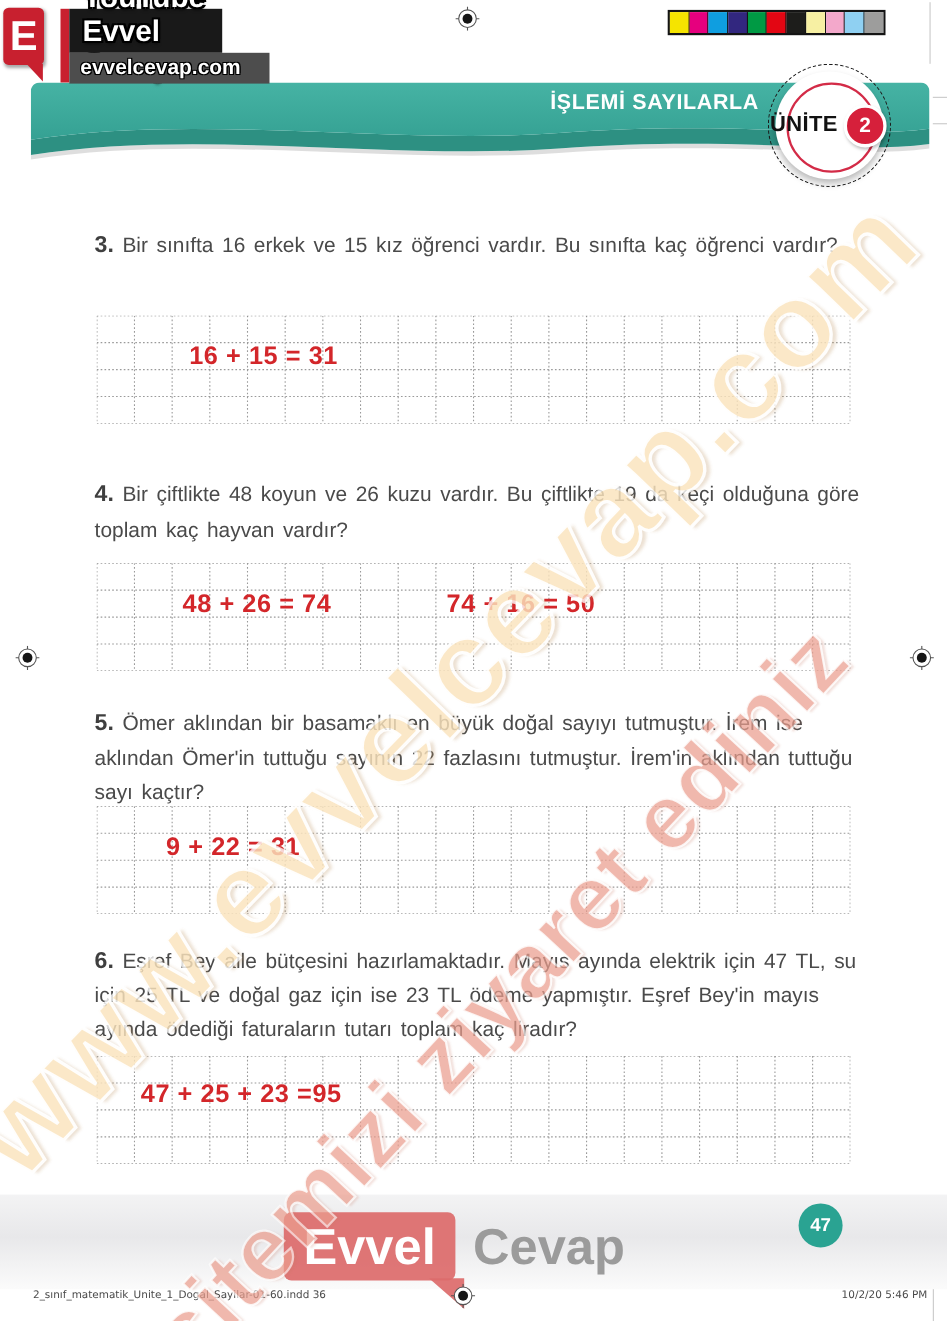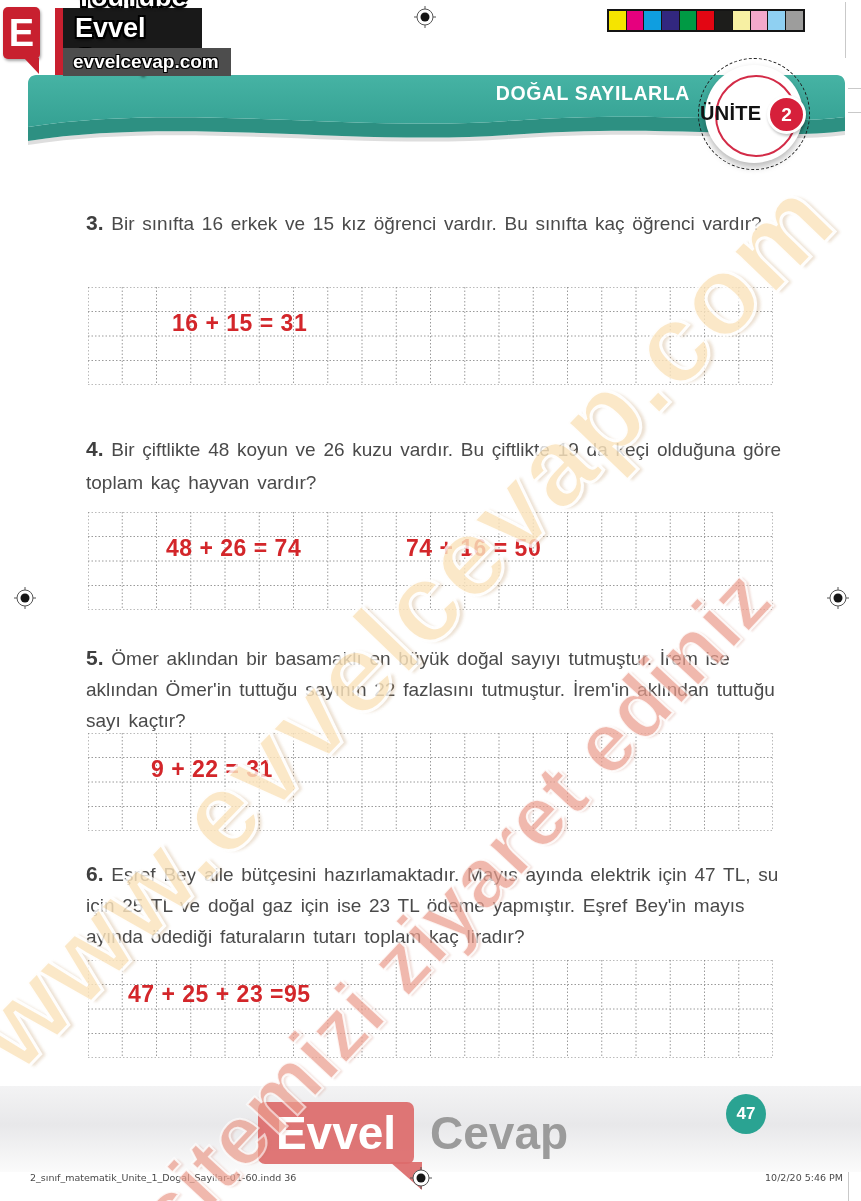--- a/index.html
+++ b/index.html
@@ -20,21 +20,21 @@
            border-radius:5px;color:#fff;font-weight:800;font-size:38px;display:flex;
            align-items:center;justify-content:center;box-shadow:1px 2px 3px rgba(0,0,0,.35);}
   .yt .pintail{position:absolute;left:24px;top:58px;width:0;height:0;
            border-top:16px solid #c8202f;border-left:15px solid transparent;}
   .yt .stripe{position:absolute;left:55px;top:8px;width:8px;height:67px;background:#c8202f;}
   .yt .main{position:absolute;left:63px;top:8px;height:40px;background:#191919;
            display:flex;align-items:center;padding:0 16px 0 12px;}
   .yt .main span{color:#fff;font-weight:700;font-size:27px;
            text-shadow:-2px -2px 0 #000,2px -2px 0 #000,-2px 2px 0 #000,2px 2px 0 #000,0 3px 3px rgba(0,0,0,.6);}
   .yt .sub{position:absolute;left:63px;top:48px;height:28px;background:#4d4d4d;
-           display:flex;align-items:center;padding:0 12px 0 10px;}
+           display:flex;align-items:center;padding:0 26px 0 10px;}
   .yt .sub span{color:#fff;font-weight:700;font-size:19px;
            text-shadow:-1px -1px 0 #000,1px -1px 0 #000,-1px 1px 0 #000,1px 1px 0 #000;}
 
   
   .hdr-svg{position:absolute;left:28px;top:75px;z-index:2;}
   .hdr-title{position:absolute;right:171px;top:80px;width:280px;text-align:right;z-index:3;
              color:#fff;font-weight:700;font-size:19.5px;line-height:27px;letter-spacing:.6px;}
   .badge{position:absolute;left:698px;top:58px;width:112px;height:112px;z-index:3;}
   .badge .dashed{position:absolute;inset:0;border:1.7px dashed #1c1c1c;border-radius:50%;}
   .badge .white{position:absolute;left:7px;top:7px;width:98px;height:98px;background:#fff;
@@ -140,21 +140,21 @@
         <stop offset="0" stop-color="#46b3a4"></stop>
           <stop offset="1" stop-color="#35a193"></stop>
       </linearGradient>
     </defs>
     <path d="M0,66 C150,42 330,71 480,60 C640,48 740,66 817,56 L817,60 C740,70 640,52 480,64 C330,75 150,46 0,70 Z" fill="#c2c2c2" opacity="0.55"></path>
     <path d="M0,52 C150,28 330,57 480,46 C640,34 740,52 817,42 L817,56 C740,66 640,48 480,60 C330,71 150,42 0,66 Z" fill="#2d9082"></path>
     <path d="M8,0 H809 C813.4,0 817,3.6 817,8 V42 C740,52 640,34 480,46 C330,57 150,28 0,52 V8 C0,3.6 3.6,0 8,0 Z" fill="url(#g1)"></path>
   </svg>
 
   <div class="hdr-title">
-    <div>DOĞAL SAYILARLA</div>
+    <div>İŞLEMİ SAYILARLA</div>
   </div>
 
   <div class="badge">
     <div class="dashed"></div>
     <div class="white"></div>
     <div class="ring"></div>
     <div class="label">ÜNİTE</div>
     <div class="num">2</div>
   </div>
 

